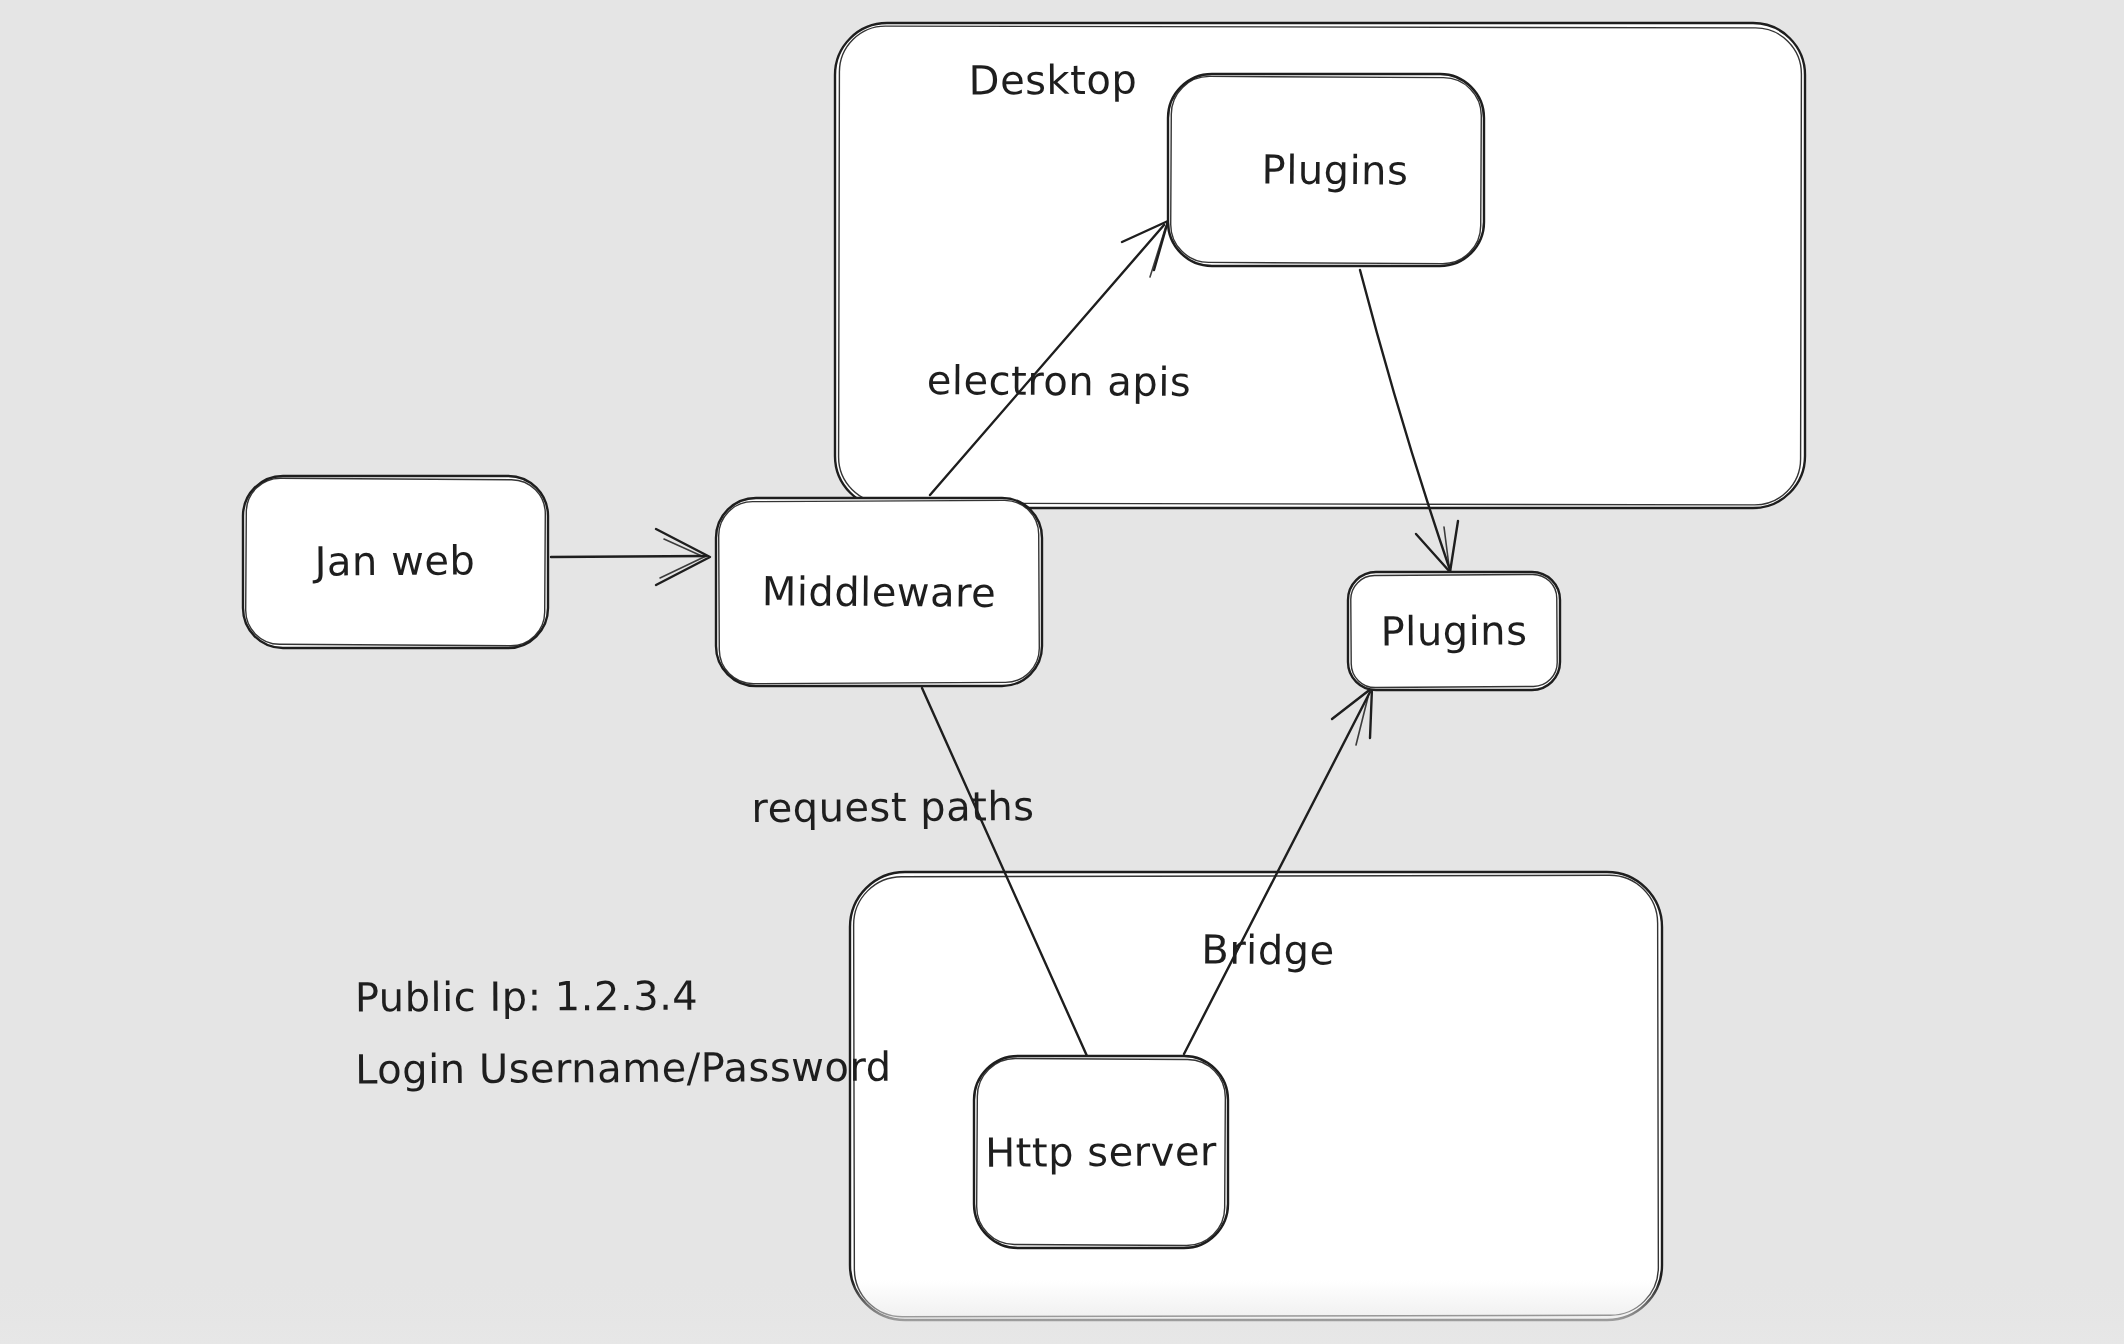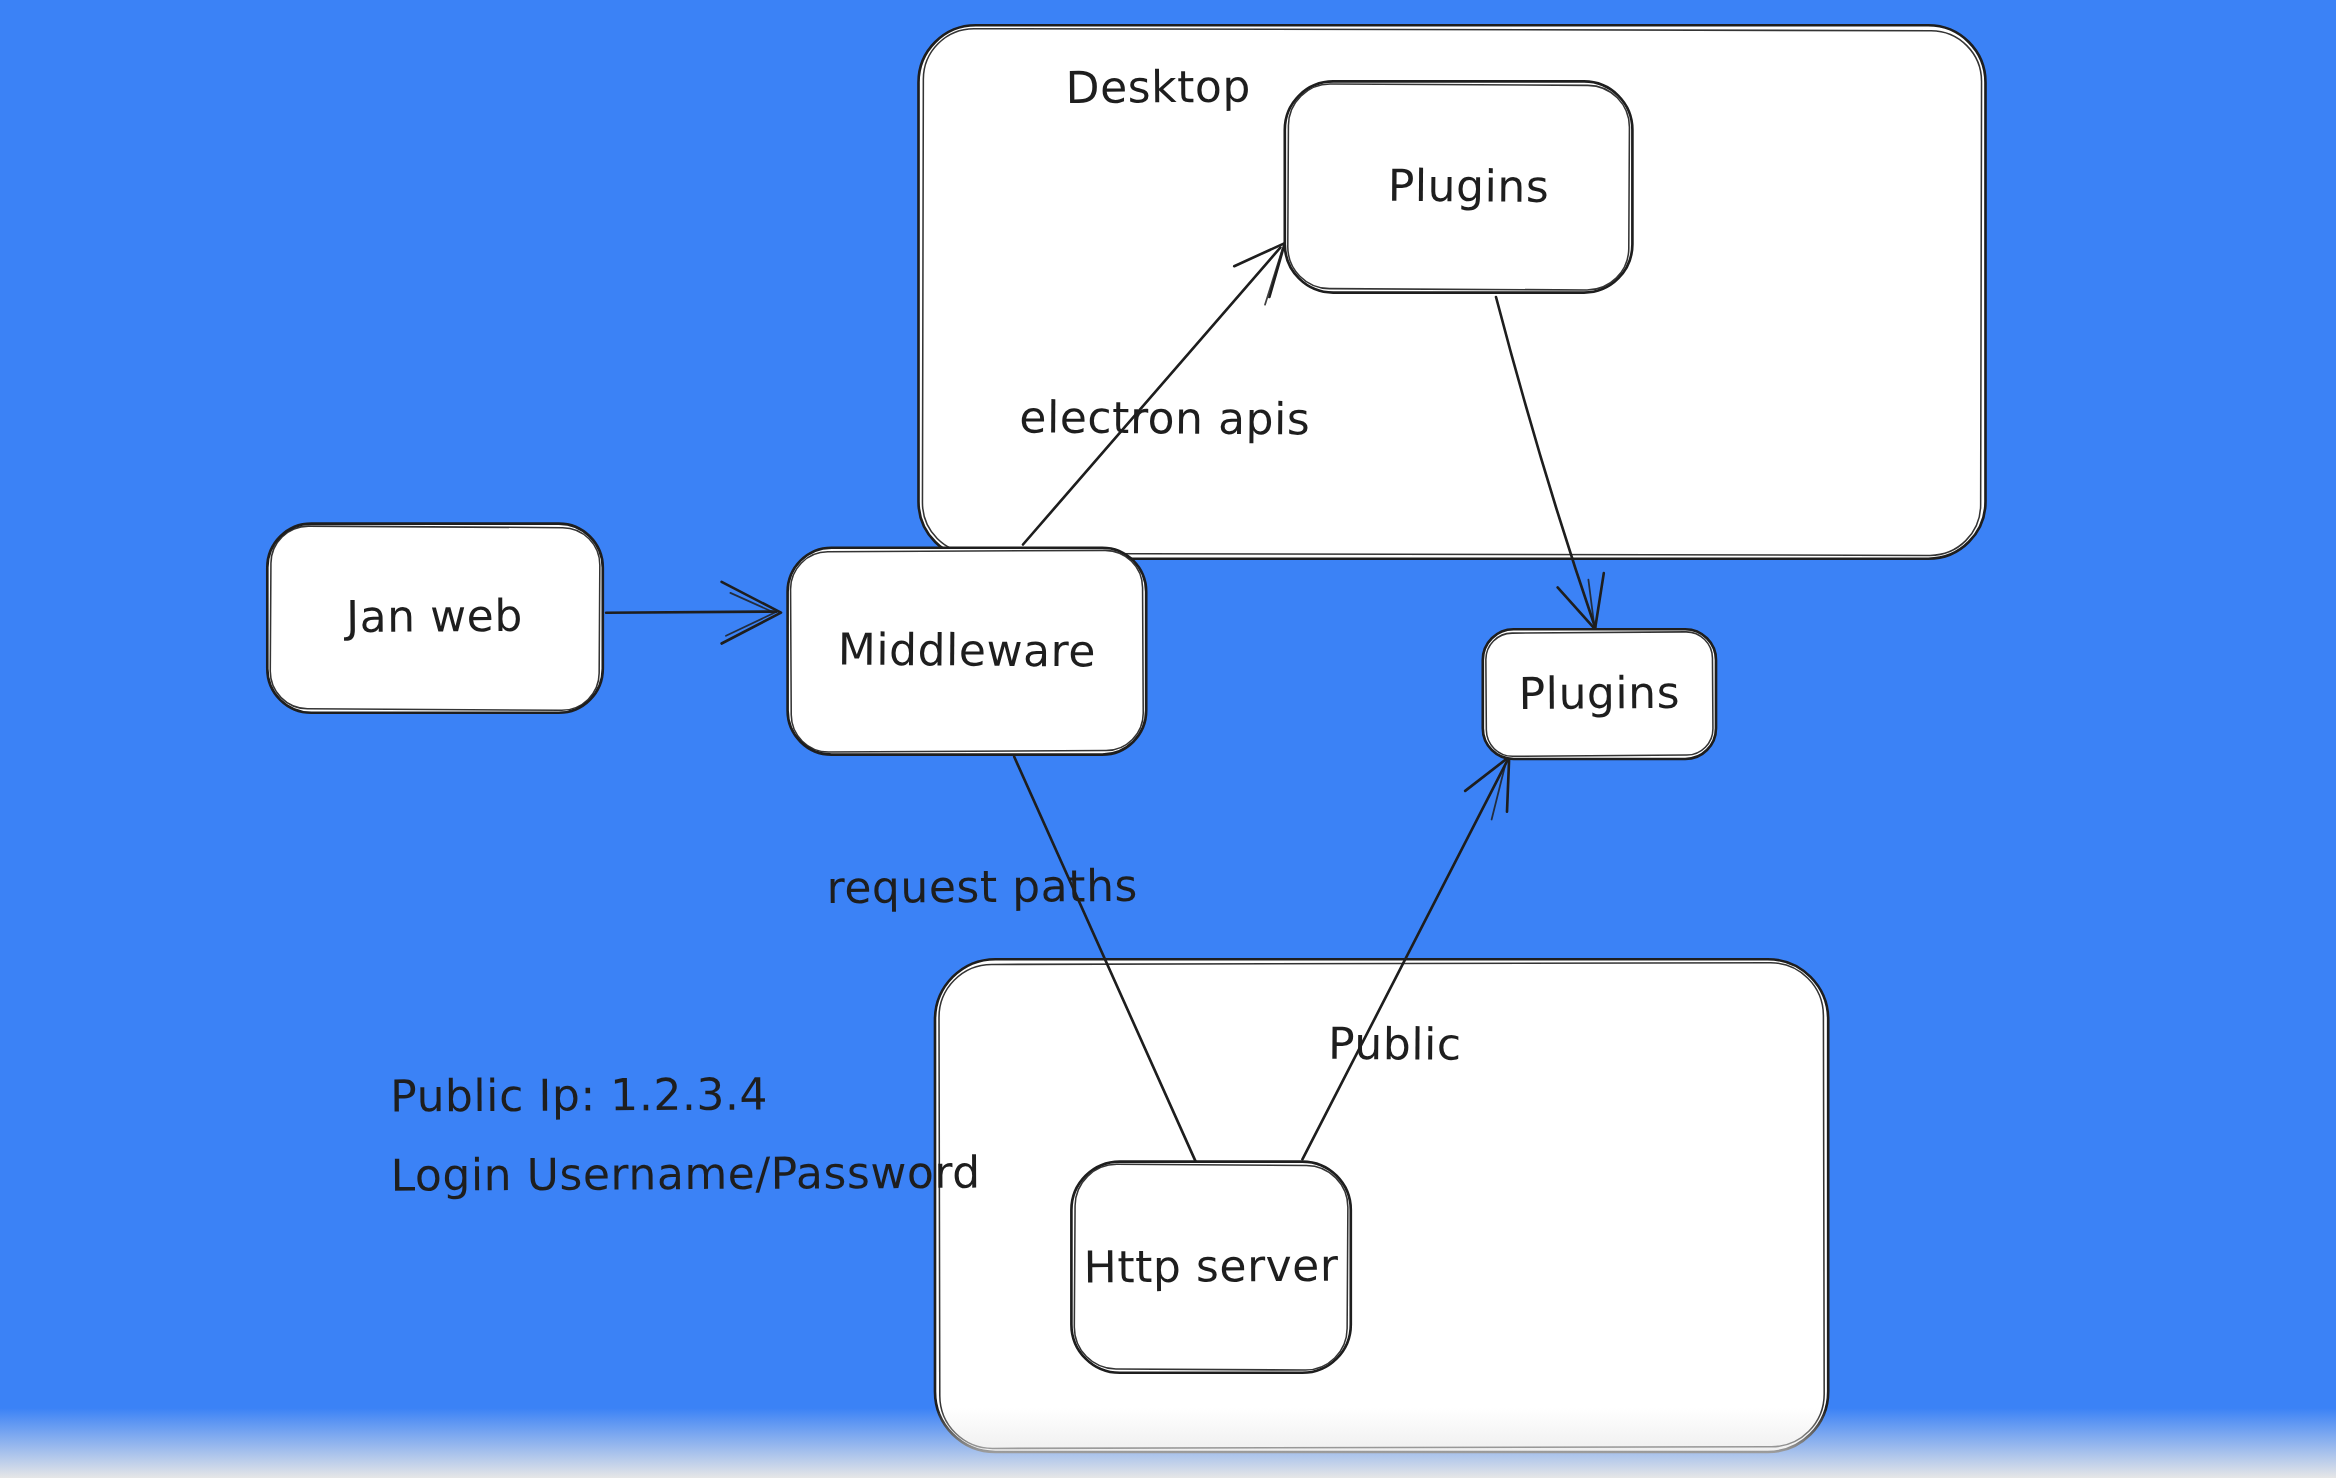--- a/index.html
+++ b/index.html
@@ -5,21 +5,21 @@
   html, body {
     margin: 0;
     padding: 0;
     background: #ffffff;
   }
   .stage {
     position: relative;
     width: 2124px;
     height: 1344px;
     overflow: hidden;
-    background: #3b82f6;
+    background: #e5e5e5;
     font-family: "DejaVu Sans", sans-serif;
     color: #1e1e1e;
   }
   svg.diagram-layer {
     position: absolute;
     left: 0; top: 0;
     width: 2124px;
     height: 1344px;
   }
   svg .shape {
@@ -157,21 +157,21 @@
   <div class="lbl small-rot-a" style="left:1053px; top:80px;">Desktop</div>
 
   <div class="lbl small-rot-b" style="left:1335px; top:170px;">Plugins</div>
 
   <div class="lbl small-rot-a" style="left:395px; top:561px;">Jan web</div>
 
   <div class="lbl small-rot-b" style="left:879px; top:592px;">Middleware</div>
 
   <div class="lbl small-rot-a" style="left:1454px; top:631px;">Plugins</div>
 
-  <div class="lbl small-rot-b" style="left:1268px; top:950px;">Public</div>
+  <div class="lbl small-rot-b" style="left:1268px; top:950px;">Bridge</div>
 
   <div class="lbl small-rot-a" style="left:1101px; top:1152px;">Http server</div>
 
   <div class="lbl small-rot-b" style="left:1059px; top:381px;">electron apis</div>
 
   <div class="lbl small-rot-a" style="left:893px; top:807px;">request paths</div>
 
   <div class="note-block">
     <div>Public Ip: 1.2.3.4</div>
     <div>Login Username/Password</div>

